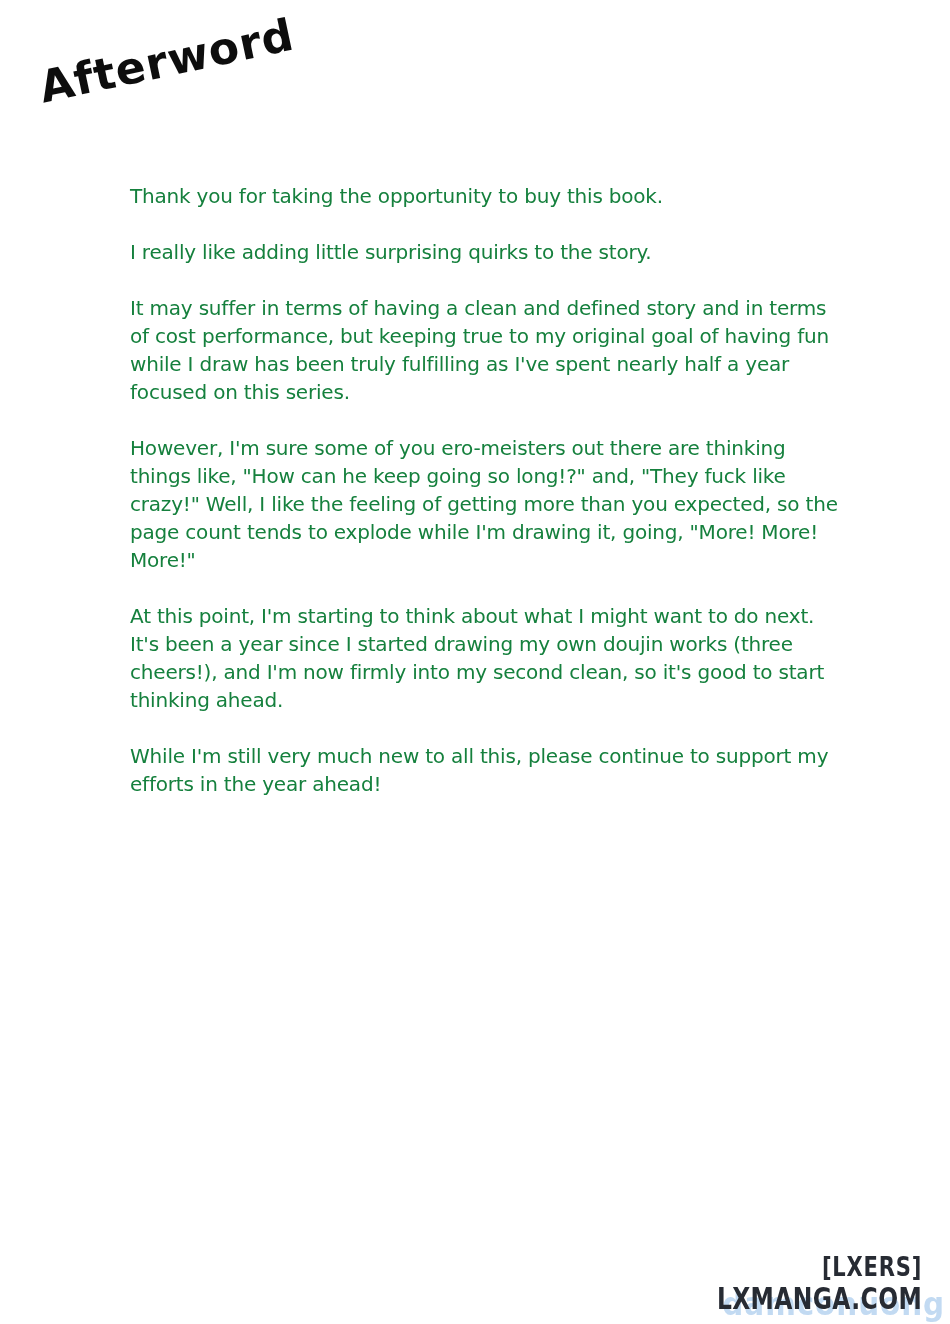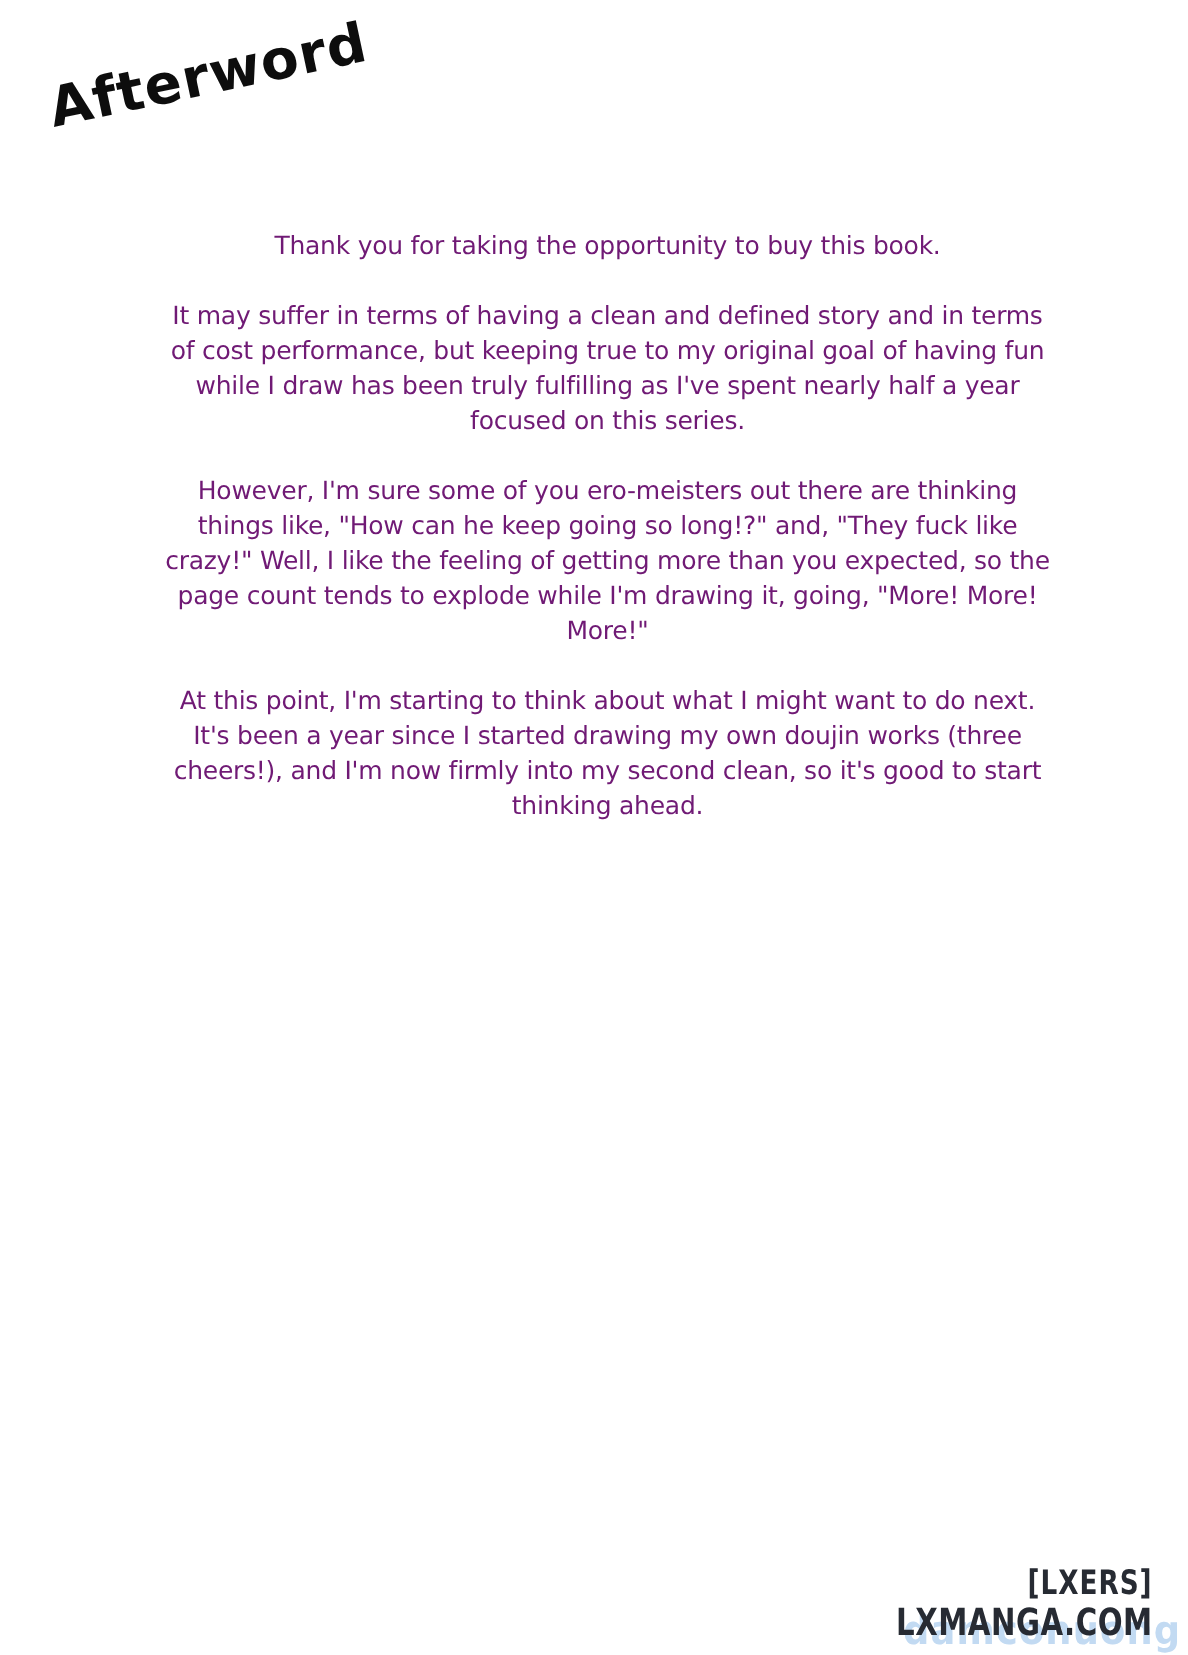--- a/index.html
+++ b/index.html
@@ -80,25 +80,27 @@
     white-space: nowrap;
   }
 </style>
 </head>
 <body>
 
 <div class="page" style="background: rgb(255, 255, 255);">
 
   <h1 class="title" style="color: rgb(13, 13, 13);">Afterword</h1>
 
-  <div class="body-text" style="color: #701a75; text-align: center;">
+  <div class="body-text" style="color: #15803d;">
       <p>Thank you for taking the opportunity to buy this book.</p>
+      <p>I really like adding little surprising quirks to the story.</p>
       <p>It may suffer in terms of having a clean and defined story and in terms of cost performance, but keeping true to my original goal of having fun while I draw has been truly fulfilling as I've spent nearly half a year focused on this series.</p>
       <p>However, I'm sure some of you ero-meisters out there are thinking things like, "How can he keep going so long!?" and, "They fuck like crazy!" Well, I like the feeling of getting more than you expected, so the page count tends to explode while I'm drawing it, going, "More! More! More!"</p>
       <p>At this point, I'm starting to think about what I might want to do next. It's been a year since I started drawing my own doujin works (three cheers!), and I'm now firmly into my second clean, so it's good to start thinking ahead.</p>
+      <p>While I'm still very much new to all this, please continue to support my efforts in the year ahead!</p>
     </div>
 
   <div class="watermark">
     <div class="wm-faint" style="color: rgb(194, 218, 242);">damconuong</div>
     <div class="wm-dark wm-group" style="color: rgb(39, 43, 51);">[LXERS]</div>
     <div class="wm-dark wm-site" style="color: rgb(39, 43, 51);">LXMANGA.COM</div>
   </div>
 
 </div>
 

